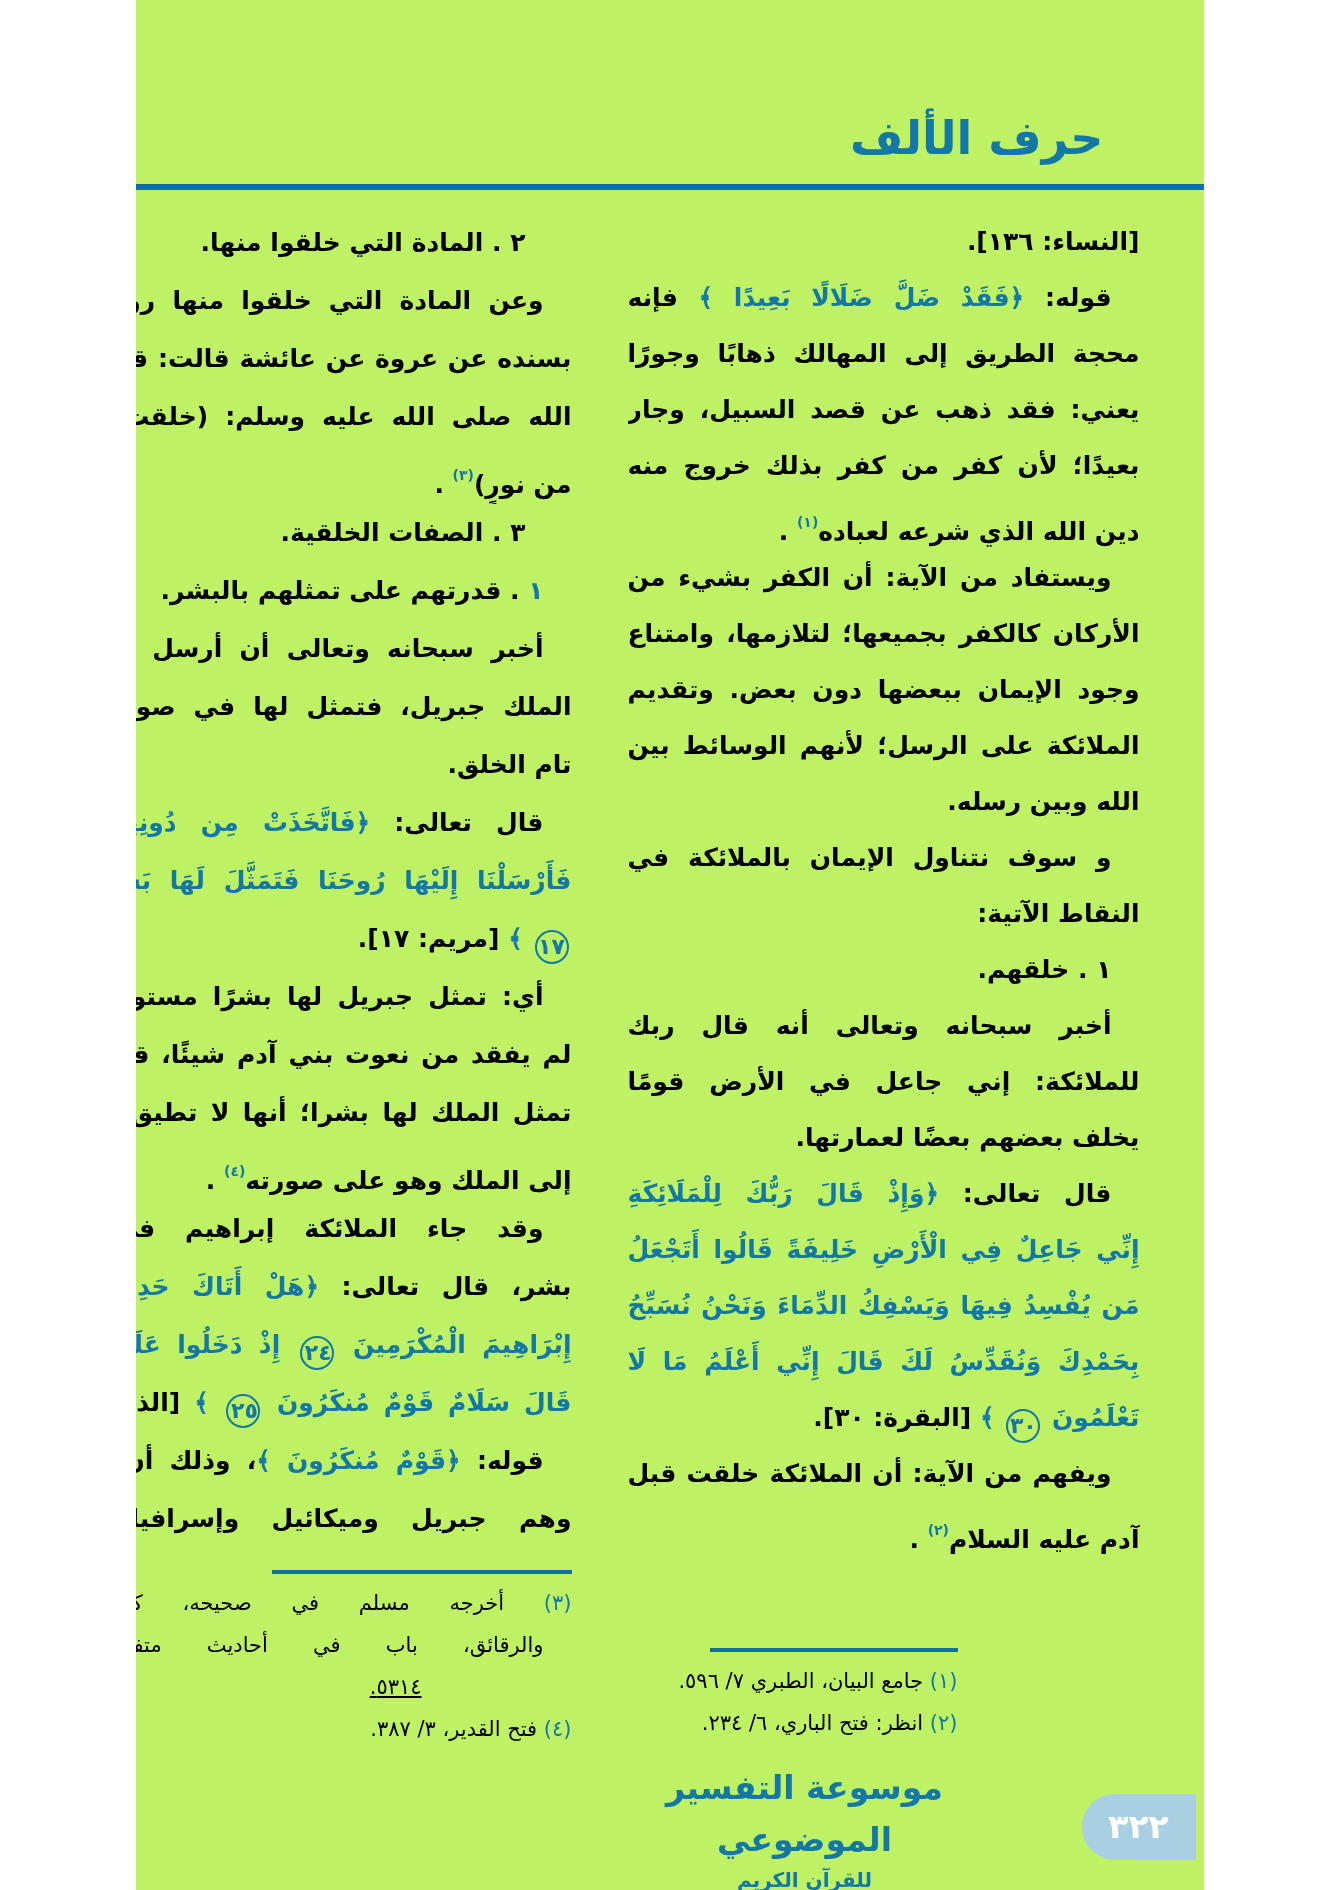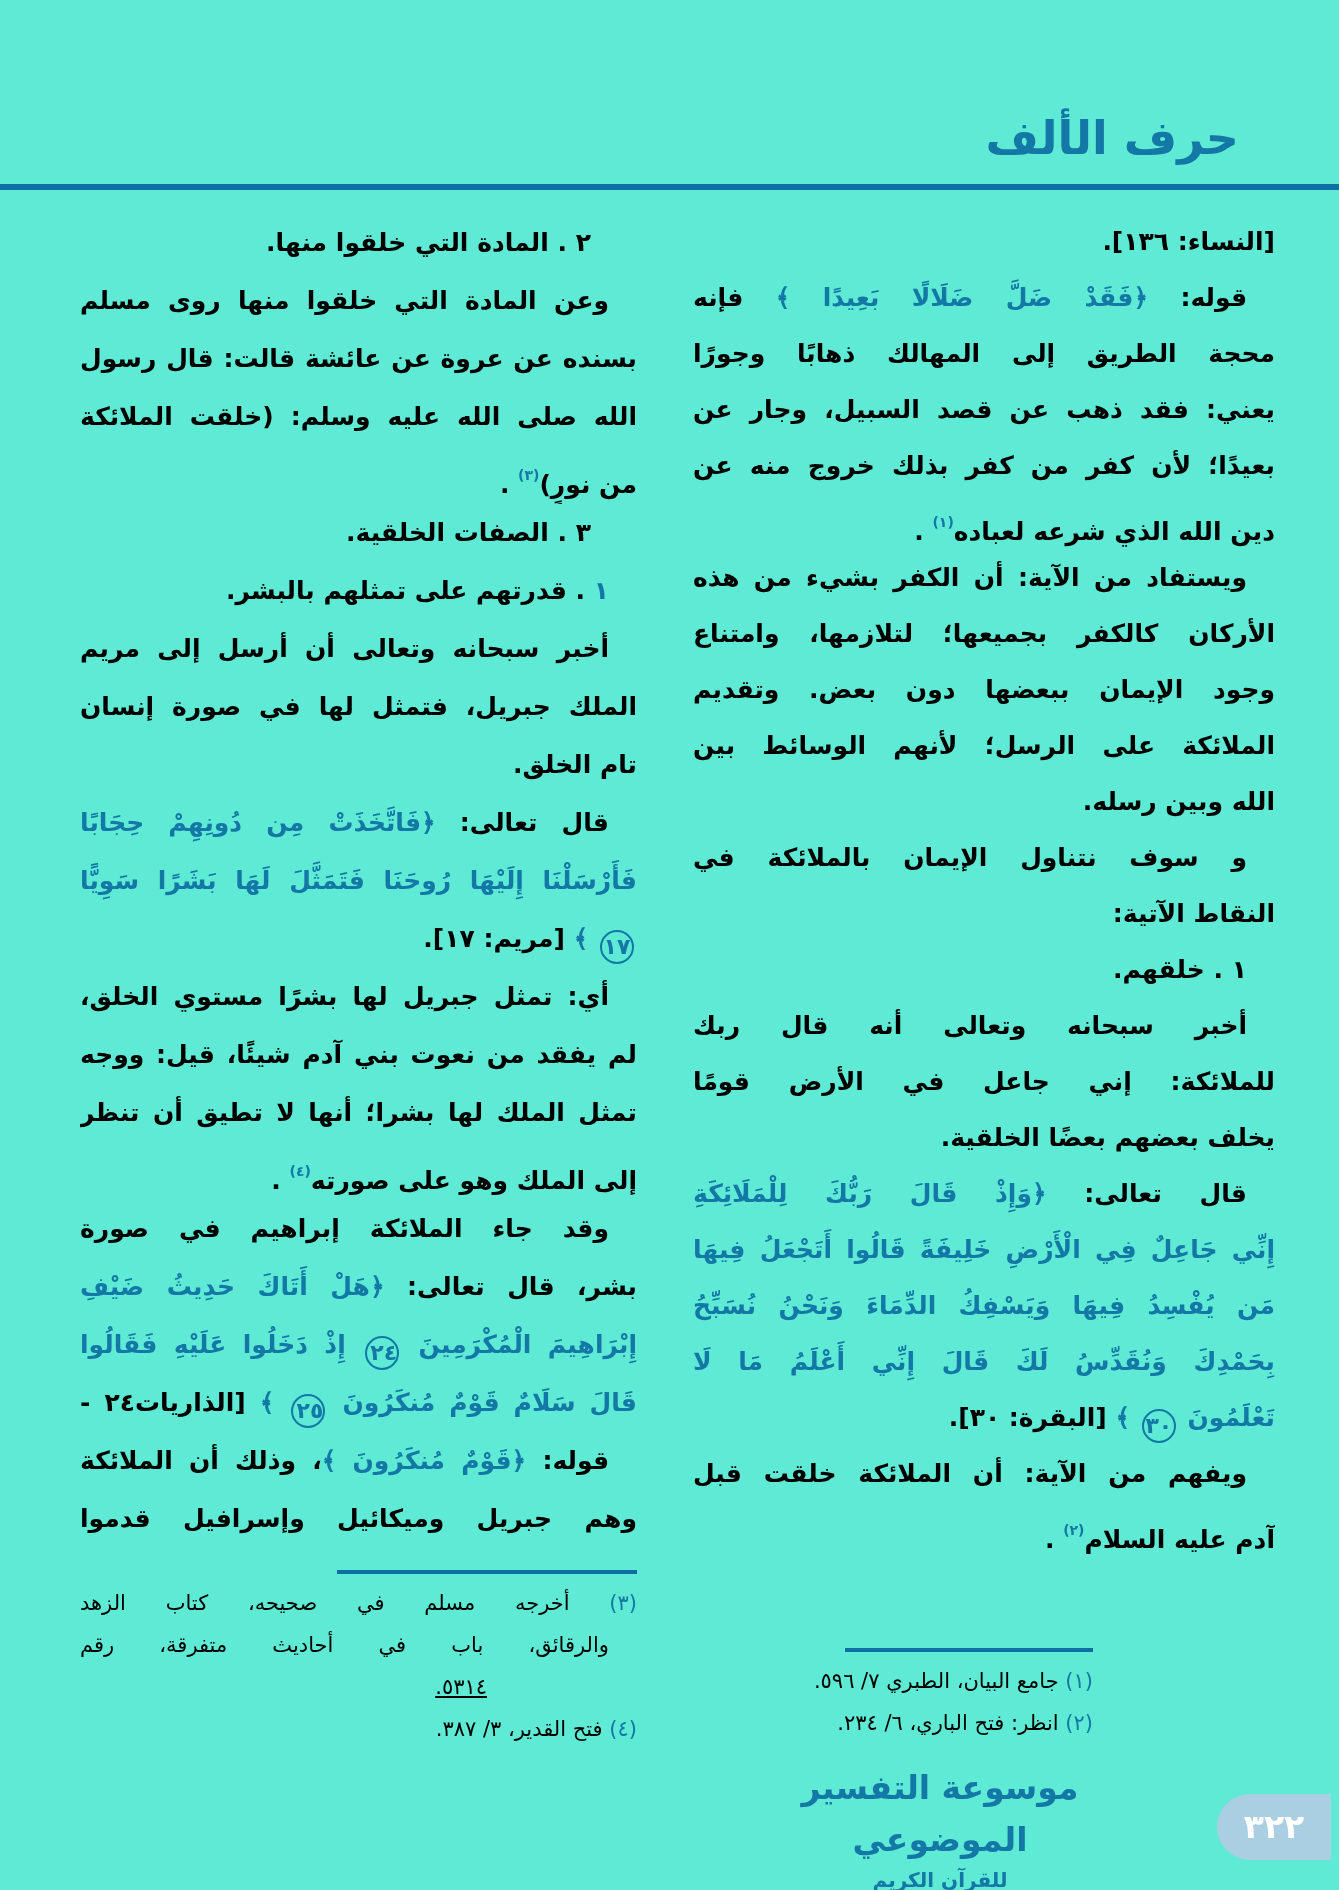--- a/index.html
+++ b/index.html
@@ -1,19 +1,19 @@
 <!DOCTYPE html>
 <html dir="rtl" lang="ar" style="--accent: #1478a6; --rule: #0e6fa3; --badge-bg: #aacee2; --badge-text: #ffffff; --body-text: #000000;"><head>
 <meta charset="utf-8">
 <style>
   html,body { margin:0; padding:0; background:#ffffff; }
   .page {
     position:relative;
-    width:1339px; height:1890px;
-    background:#5eead4;
+    width:1068px; height:1890px;
+    background:#bef264;
     font-family:"DejaVu Sans", sans-serif;
     color:#000;
     direction:rtl;
     overflow:hidden;
     margin:0 auto;
   }
   
   .title-wrap { padding:98px 100px 0 0; height:82px; }
   .page-title {
     display:inline-block;
@@ -107,21 +107,21 @@
           <div class="line just ind"><span class="sg-n">ويستفاد من الآية: أن الكفر بشيء من هذه</span></div>
           <div class="line just"><span class="sg-n">الأركان كالكفر بجميعها؛ لتلازمها، وامتناع</span></div>
           <div class="line just"><span class="sg-n">وجود الإيمان ببعضها دون بعض. وتقديم</span></div>
           <div class="line just"><span class="sg-n">الملائكة على الرسل؛ لأنهم الوسائط بين</span></div>
           <div class="line rgt"><span class="sg-n">الله وبين رسله.</span></div>
           <div class="line just ind"><span class="sg-n">و سوف نتناول الإيمان بالملائكة في</span></div>
           <div class="line rgt"><span class="sg-n">النقاط الآتية:</span></div>
           <div class="line rgt ind"><span class="sg-n">١ . خلقهم.</span></div>
           <div class="line just ind"><span class="sg-n">أخبر سبحانه وتعالى أنه قال ربك</span></div>
           <div class="line just"><span class="sg-n">للملائكة: إني جاعل في الأرض قومًا</span></div>
-          <div class="line rgt"><span class="sg-n">يخلف بعضهم بعضًا الخلقية.</span></div>
+          <div class="line rgt"><span class="sg-n">يخلف بعضهم بعضًا لعمارتها.</span></div>
           <div class="line just ind"><span class="sg-n">قال تعالى: </span><span class="sg-v">﴿وَإِذْ قَالَ رَبُّكَ لِلْمَلَائِكَةِ</span></div>
           <div class="line just"><span class="sg-v">إِنِّي جَاعِلٌ فِي الْأَرْضِ خَلِيفَةً قَالُوا أَتَجْعَلُ فِيهَا</span></div>
           <div class="line just"><span class="sg-v">مَن يُفْسِدُ فِيهَا وَيَسْفِكُ الدِّمَاءَ وَنَحْنُ نُسَبِّحُ</span></div>
           <div class="line just"><span class="sg-v">بِحَمْدِكَ وَنُقَدِّسُ لَكَ قَالَ إِنِّي أَعْلَمُ مَا لَا</span></div>
           <div class="line rgt"><span class="sg-v">تَعْلَمُونَ </span><span class="sg-ayah">٣٠</span><span class="sg-v"> ﴾</span><span class="sg-n"> [البقرة: ٣٠].</span></div>
           <div class="line just ind"><span class="sg-n">ويفهم من الآية: أن الملائكة خلقت قبل</span></div>
           <div class="line rgt"><span class="sg-n">آدم عليه السلام</span><span class="sg-sup">(٢)</span><span class="sg-n"> .</span></div>
         </div>
       <div class="fn-block">
         <div class="fn-rule"></div>

